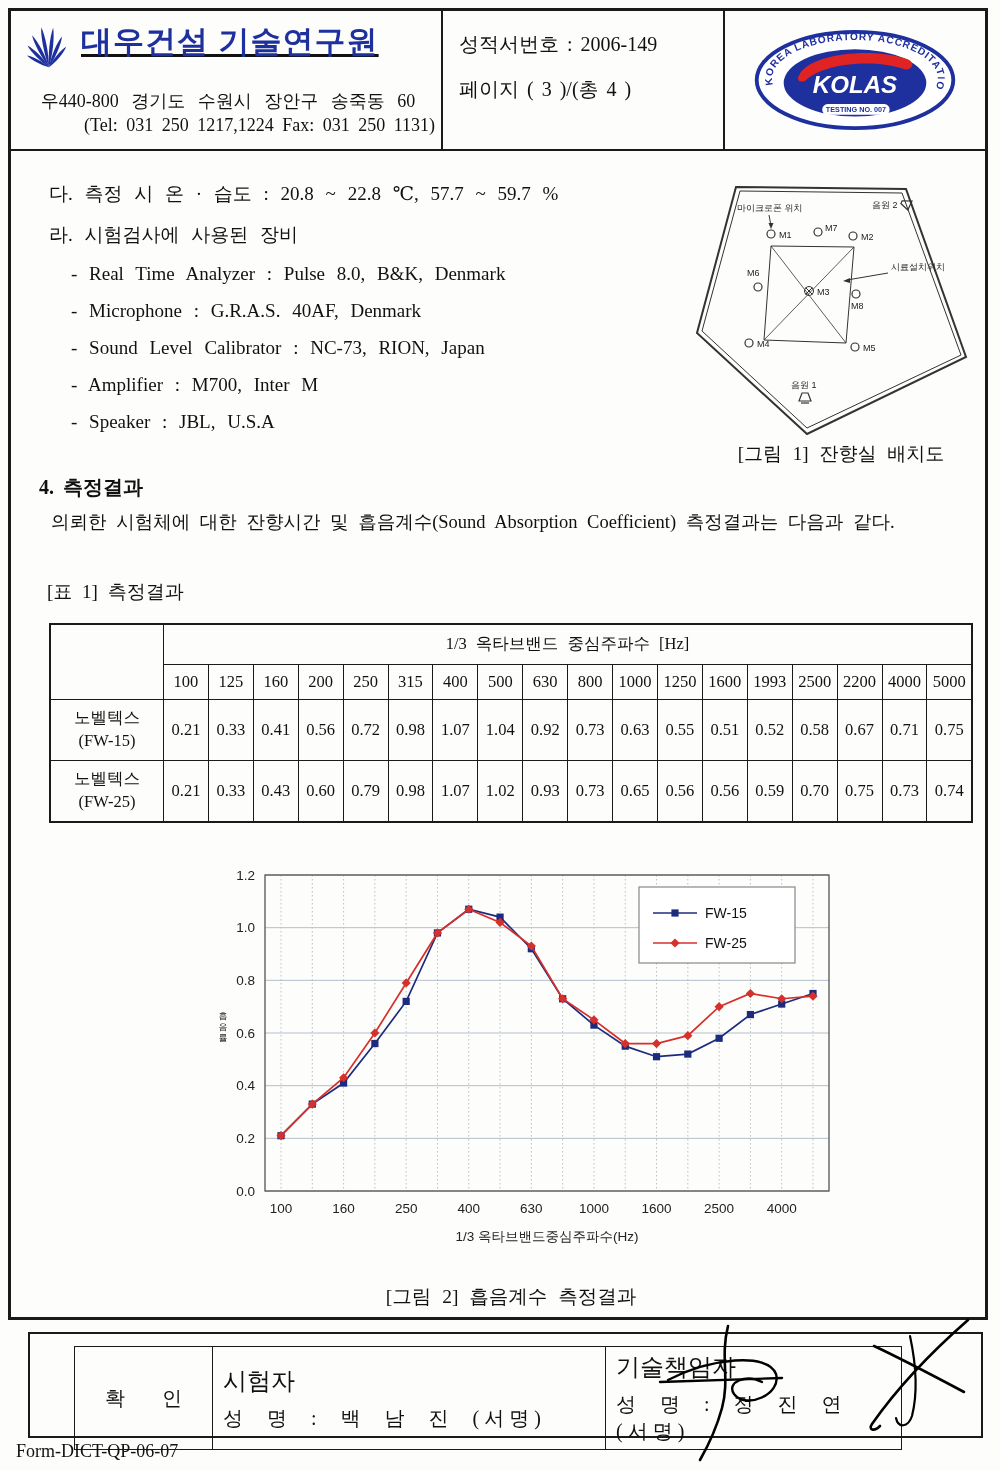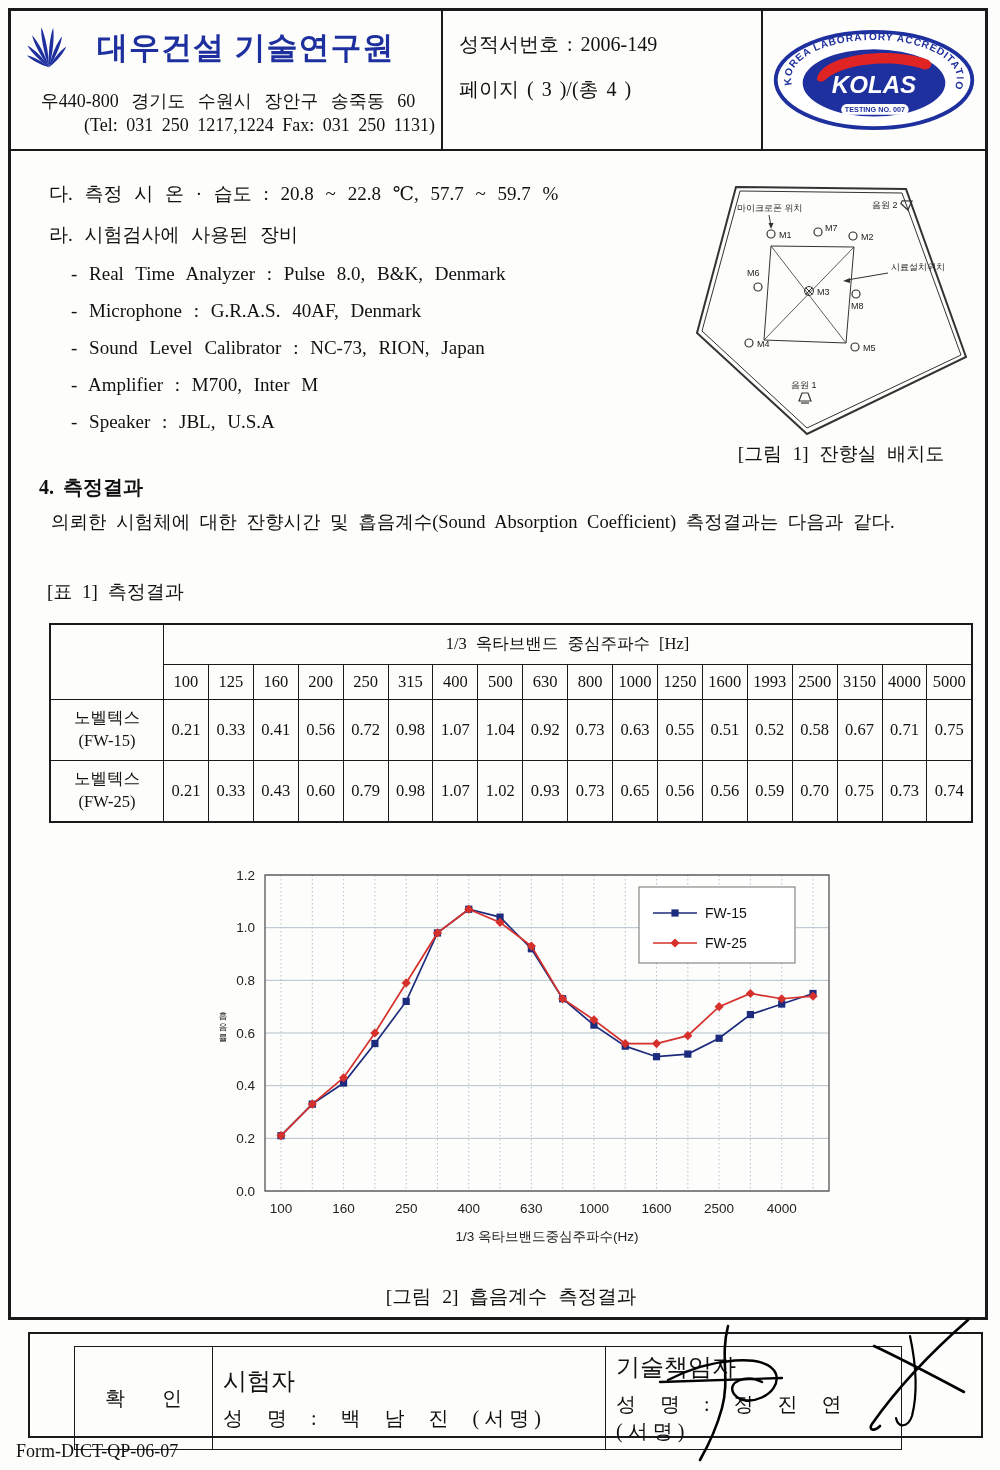--- a/index.html
+++ b/index.html
@@ -2,23 +2,23 @@
 <html><head>
 <meta charset="utf-8">
 <style>
   html,body{margin:0;padding:0;background:#e8e8e8;}
   .page{position:relative;width:1000px;height:1470px;background:#fdfdfb;
         font-family:"Liberation Serif","DejaVu Serif",serif;color:#111;overflow:hidden;}
   .main-box{position:absolute;left:8px;top:8px;width:980px;height:1312px;border:3px solid #1a1a1a;box-sizing:border-box;}
   
   .header{display:flex;height:140px;border-bottom:2.5px solid #1a1a1a;box-sizing:border-box;}
   .h-left{width:432px;border-right:2px solid #1a1a1a;box-sizing:border-box;padding:10px 6px 4px 10px;}
-  .h-mid{width:320px;border-right:2px solid #1a1a1a;box-sizing:border-box;padding:20px 0 0 16px;}
+  .h-mid{width:282px;border-right:2px solid #1a1a1a;box-sizing:border-box;padding:20px 0 0 16px;}
   .h-right{flex:1;display:flex;align-items:center;justify-content:center;}
-  .logo-row{display:flex;align-items:flex-end;gap:20px;}
+  .logo-row{display:flex;align-items:flex-start;gap:4px;text-decoration:underline;}
   .org-name{font-size:31px;font-weight:bold;color:#1e2f9e;letter-spacing:1px;font-family:"Liberation Sans",sans-serif;}
   .addr{font-size:18px;margin-top:20px;text-align:center;word-spacing:8px;}
   .tel{font-size:18px;margin-top:2px;text-align:right;word-spacing:4px;}
   .report-line{font-size:20px;margin-bottom:18px;word-spacing:3px;}
   
   .cond{position:absolute;left:38px;top:170px;width:640px;font-size:19px;}
   .cond div{margin-bottom:15px;word-spacing:7px;}
   .cond .item{margin-left:22px;}
   .fig1{position:absolute;left:676px;top:164px;}
   .fig1-caption{position:absolute;left:680px;top:430px;width:300px;text-align:center;font-size:19px;word-spacing:6px;}
@@ -195,21 +195,21 @@
             <td>315</td>
             <td>400</td>
             <td>500</td>
             <td>630</td>
             <td>800</td>
             <td>1000</td>
             <td>1250</td>
             <td>1600</td>
             <td>1993</td>
             <td>2500</td>
-            <td>3150</td>
+            <td>2200</td>
             <td>4000</td>
             <td>5000</td>
           </tr>
           <tr class="data">
             <td class="lbl">노벨텍스<br>(FW-15)</td>
             <td>0.21</td>
             <td>0.33</td>
             <td>0.41</td>
             <td>0.56</td>
             <td>0.72</td>

